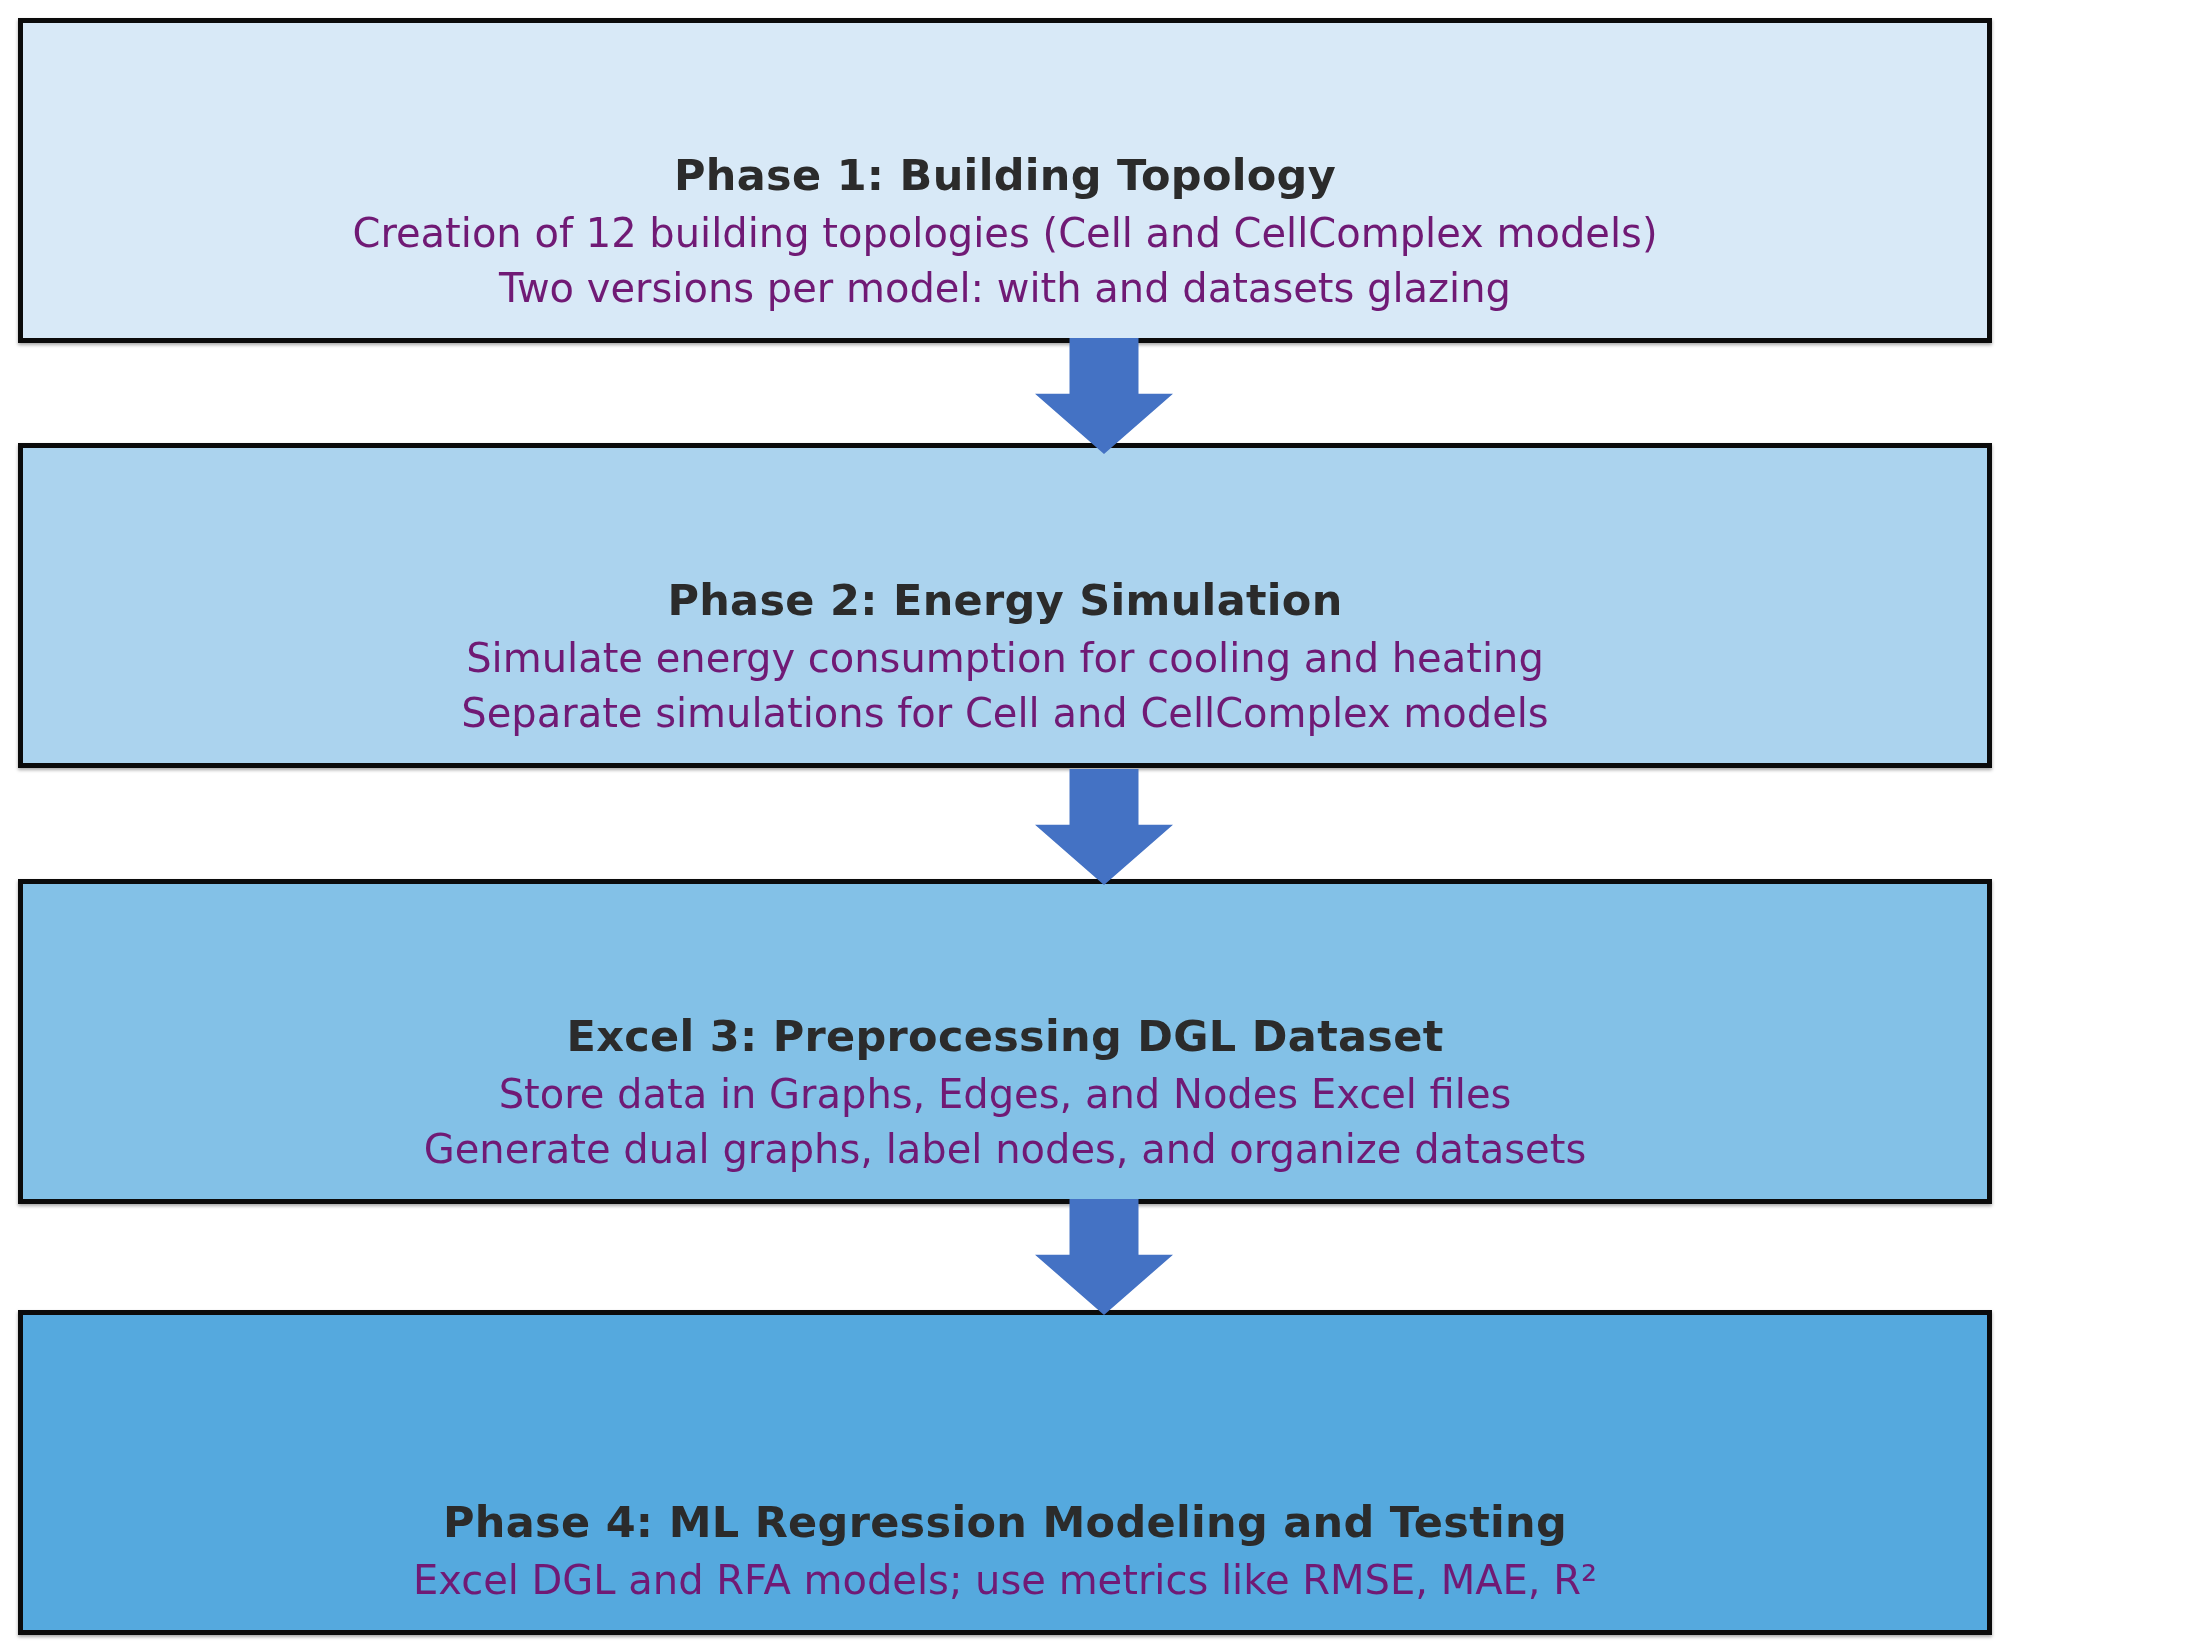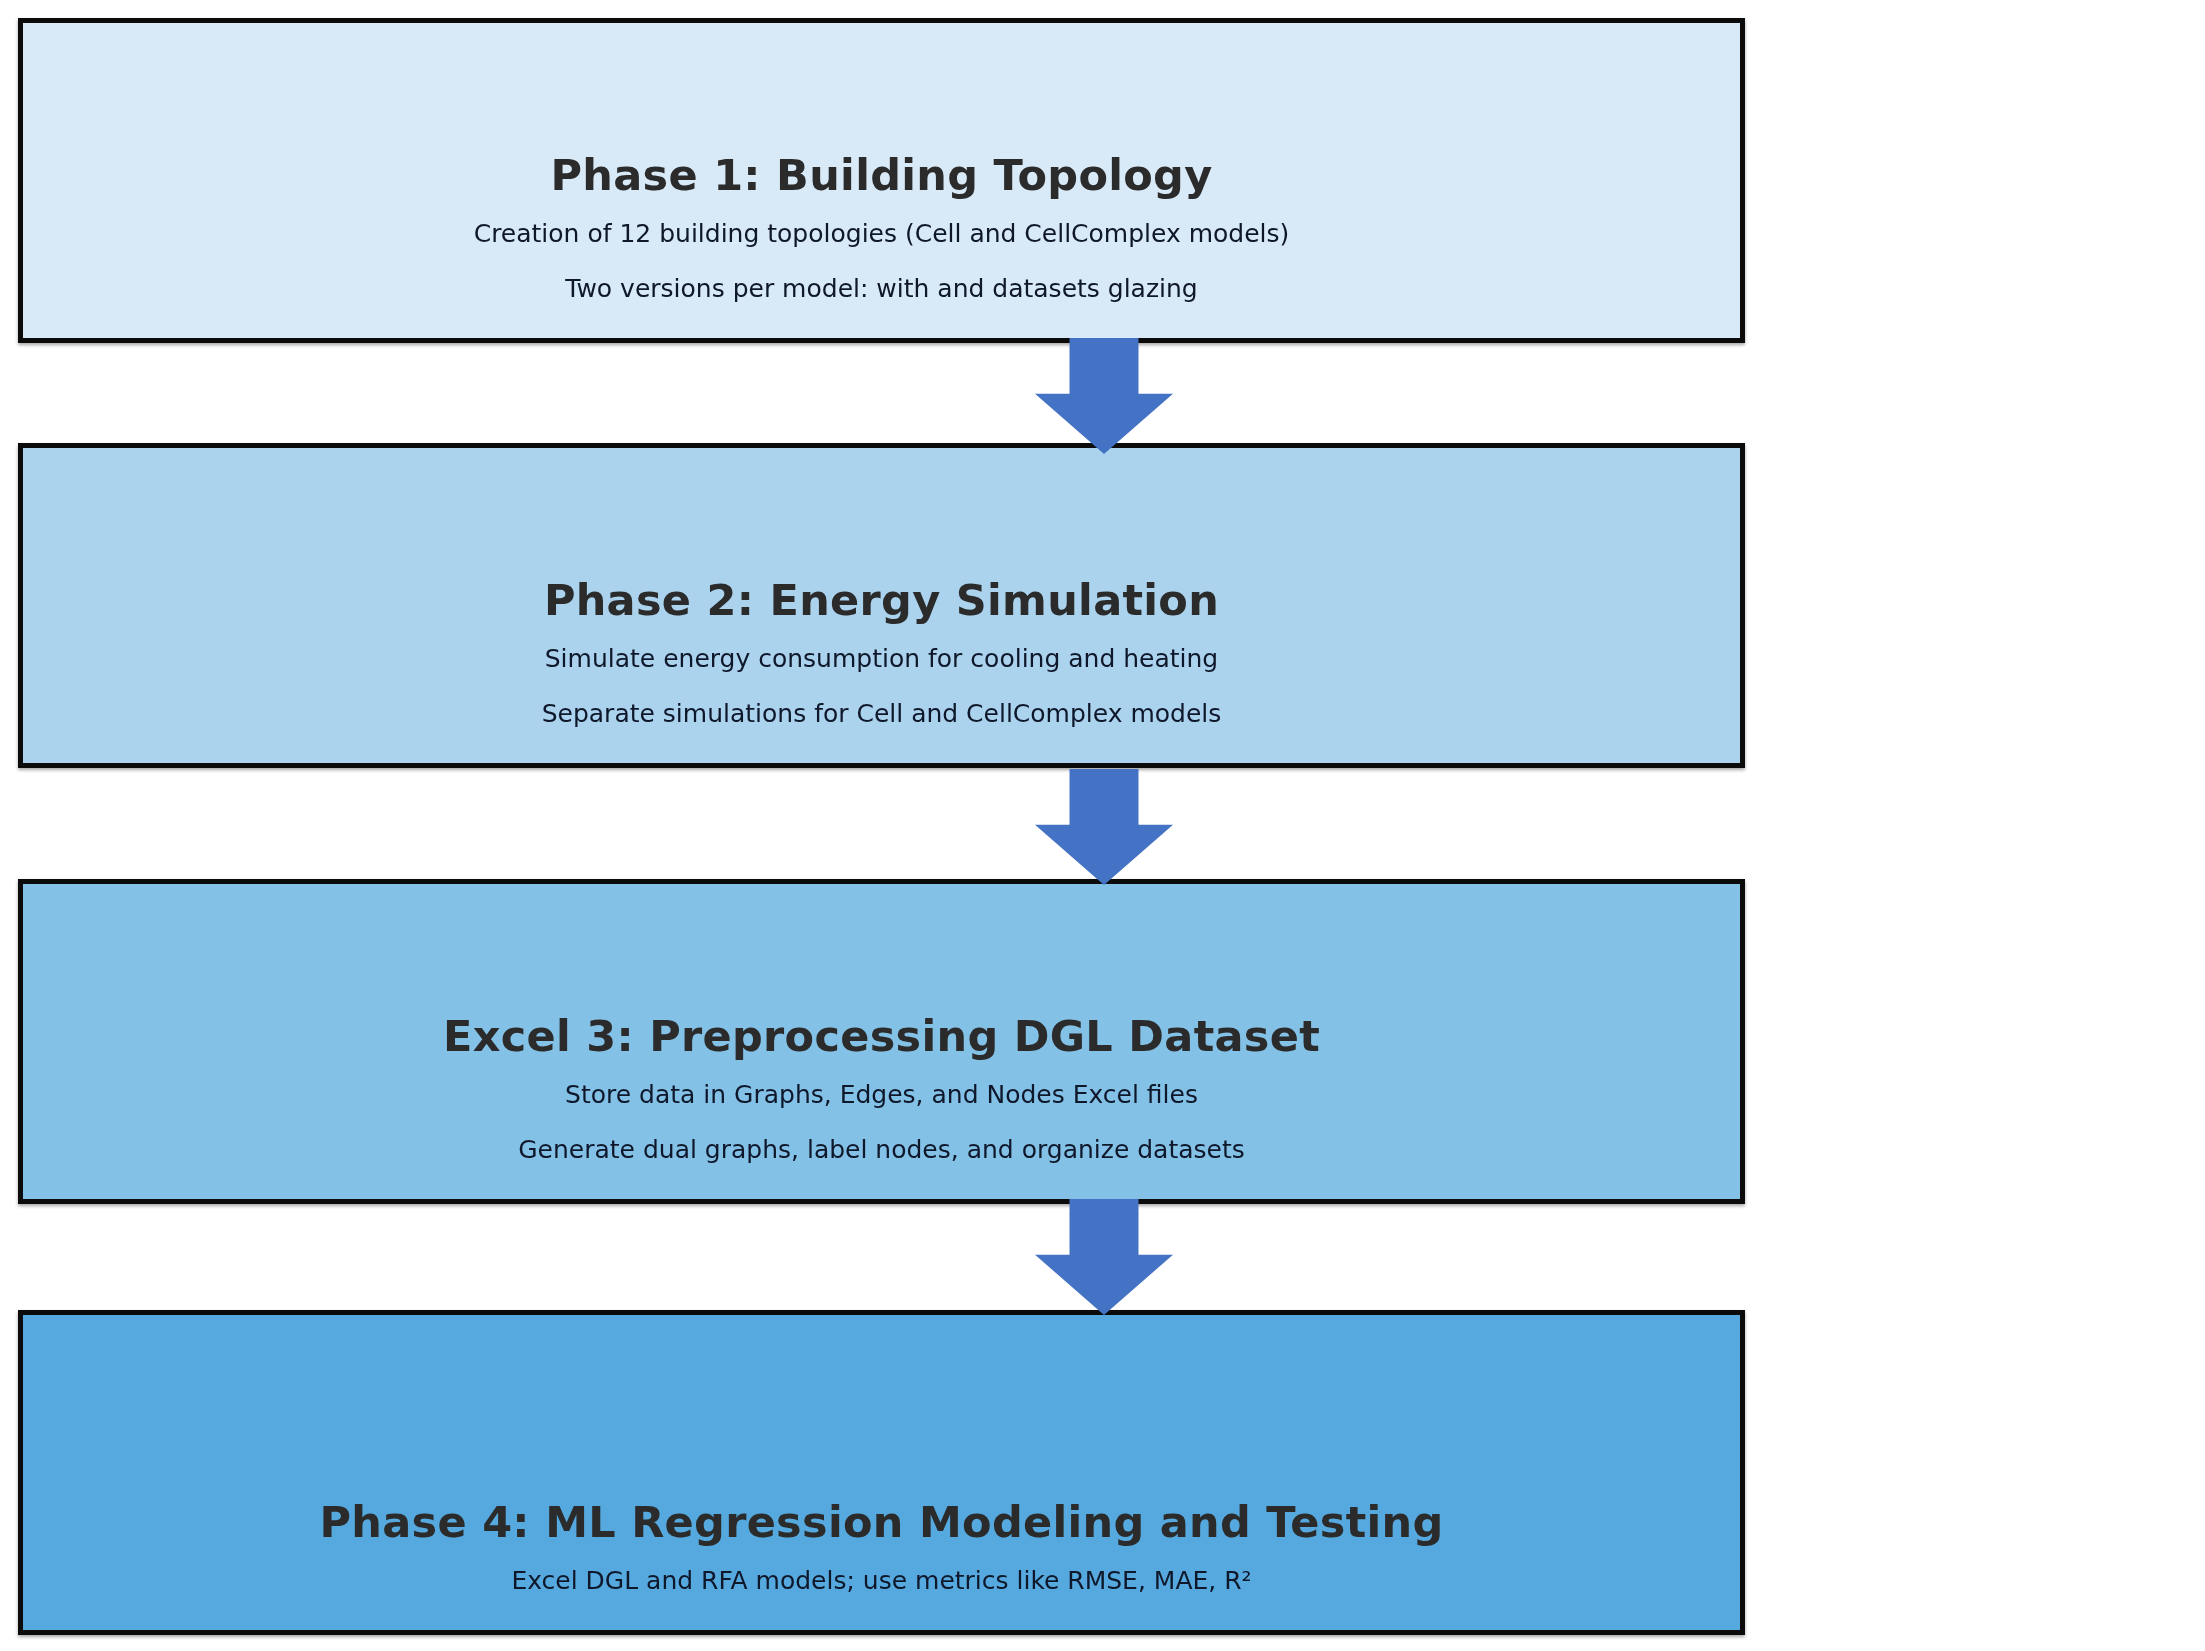--- a/index.html
+++ b/index.html
@@ -12,21 +12,21 @@
     position: relative;
     overflow: hidden;
   }
   .canvas {
     position: absolute;
     inset: 0;
   }
   .phase-box {
     position: absolute;
     left: 18px;
-    width: 1727px;
+    width: 1974px;
     height: 325px;
     border: 5.3px solid #0b0b0b;
     box-shadow: 0 2px 3.3px rgba(0,0,0,0.35);
     z-index: 1;
   }
   .phase-box.p1 { top: 18.4px; }
   .phase-box.p2 { top: 443px; }
   .phase-box.p3 { top: 879px; }
   .phase-box.p4 { top: 1310px; }
   .phase-content {
@@ -41,23 +41,23 @@
   }
   .phase-title {
     font-size: 43px;
     line-height: 61px;
     font-weight: bold;
     color: #2b2b2b;
     margin: 0;
     letter-spacing: 0.3px;
   }
   .phase-line {
-    font-size: 25px;
+    font-size: 40px;
     line-height: 55px;
-    color: #0f172a;
+    color: #701a75;
     margin: 0;
   }
   .down-arrow {
     position: absolute;
     left: 1035px;
     width: 138px;
     height: 116px;
     z-index: 2;
     clip-path: polygon(25% 0, 75% 0, 75% 48%, 100% 48%, 50% 100%, 0 48%, 25% 48%);
   }

